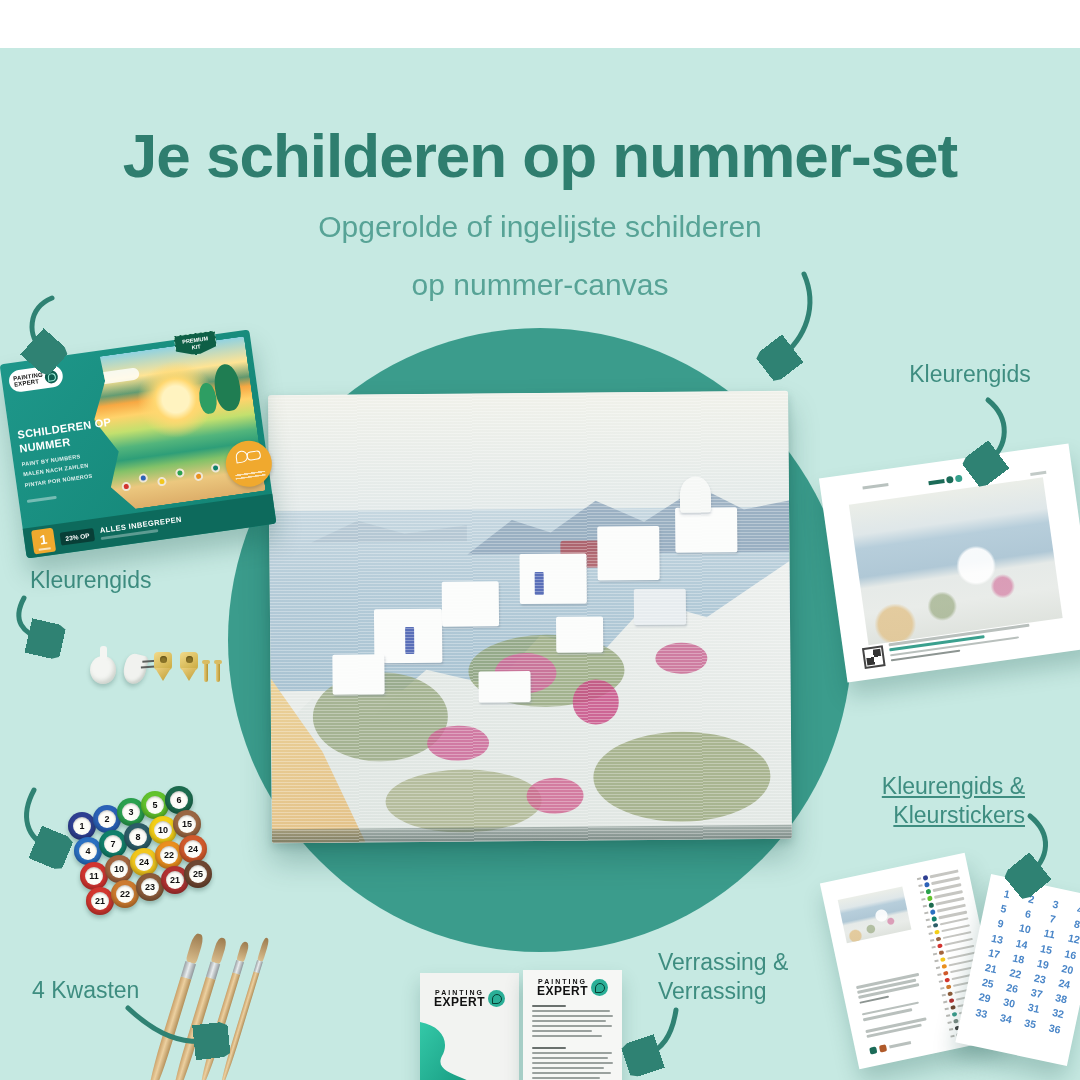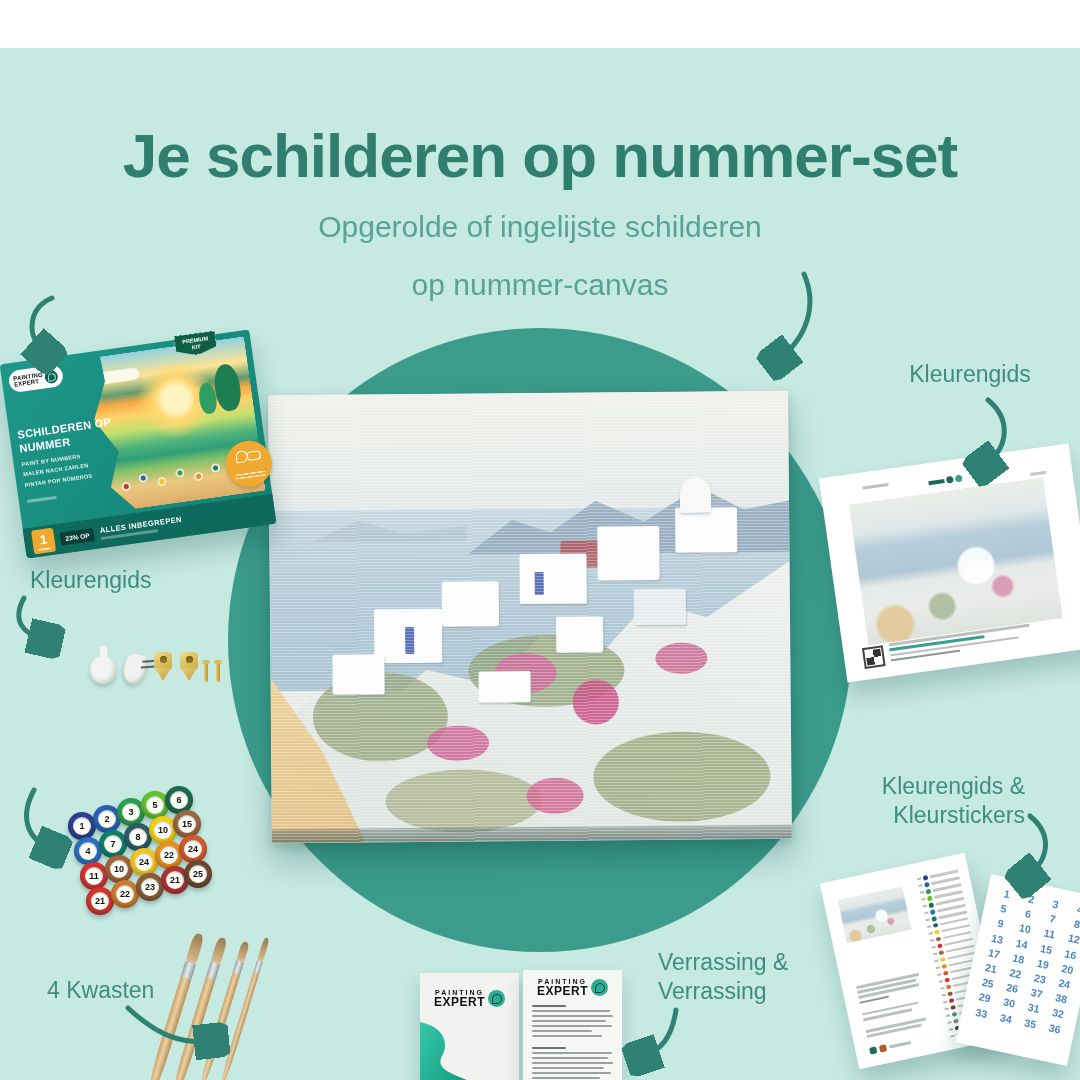--- a/index.html
+++ b/index.html
@@ -17,23 +17,23 @@
          font-size:62px;font-weight:700;letter-spacing:-1px;color:var(--title);}
   .subtitle{position:absolute;left:0;width:1080px;text-align:center;
             font-size:30px;font-weight:500;color:var(--subtitle);}
   .sub1{top:162px;} .sub2{top:220px;}
 
   
   .callout{position:absolute;font-size:23px;font-weight:500;color:var(--label);line-height:1.28;}
   .lab-box{left:55px;top:226px;}
   .lab-hooks{left:30px;top:518px;}
   .lab-paint{left:36px;top:680px;}
-  .lab-brush{left:47px;top:928px;}
+  .lab-brush{left:32px;top:928px;}
   .lab-control{left:880px;top:312px;width:180px;text-align:center;}
-  .lab-guide{left:870px;top:724px;width:155px;text-align:right;}
+  .lab-guide{left:870px;top:724px;width:155px;text-align:right;text-decoration:underline;}
   .lab-surprise{left:658px;top:900px;}
 
   
   .arrows{position:absolute;left:0;top:0;width:1080px;height:1080px;pointer-events:none;z-index:6;}
   .arrows path{fill:none;stroke:var(--arrow);stroke-width:5;stroke-linecap:round;}
 
   
   .big-circle{position:absolute;left:228px;top:280px;width:624px;height:624px;border-radius:50%;
               background:var(--circle);z-index:1;}
   .canvas{position:absolute;left:270px;top:345px;width:520px;height:448px;z-index:3;

